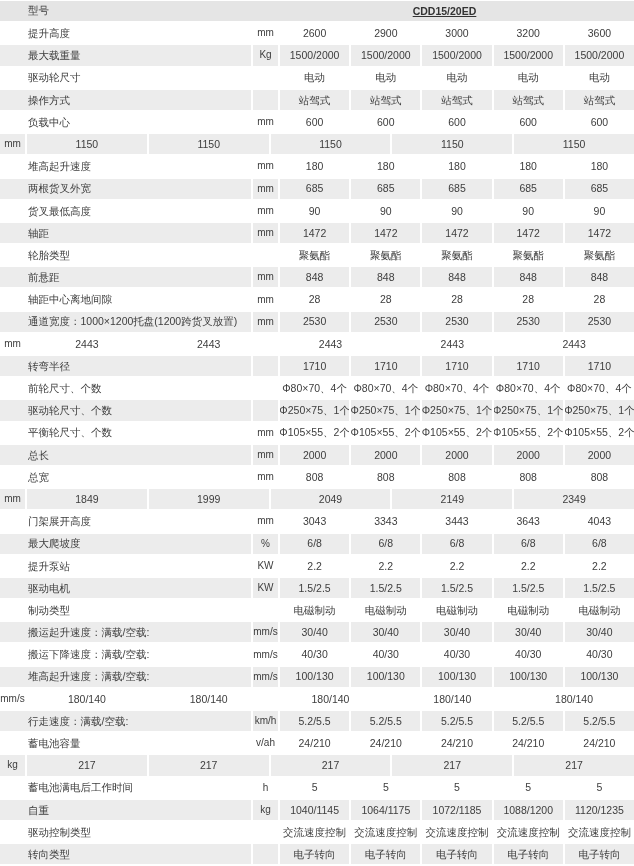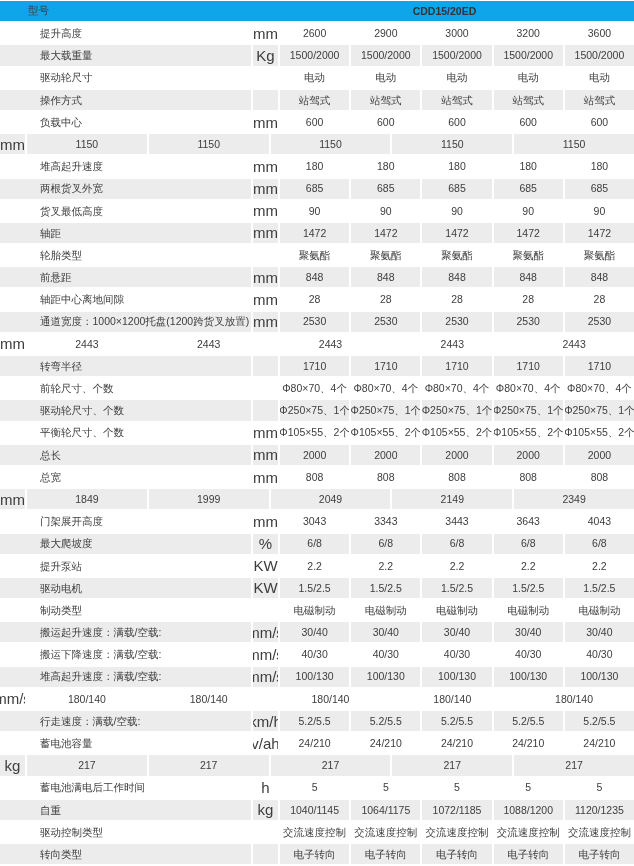--- a/index.html
+++ b/index.html
@@ -8,35 +8,35 @@
   .row {
     display:flex; gap:2px;
     height:22.2px; padding:1px 0;
     box-sizing:border-box;
   }
   .cell {
     display:flex; align-items:center; justify-content:center;
     font-size:10.5px; line-height:1; white-space:nowrap;
     overflow:hidden; background:transparent;
   }
-  .cell.label { width:251px; justify-content:flex-start; padding-left:40px; box-sizing:border-box; }
-  .cell.unit  { width:25px; font-size:15px; }
+  .cell.label { width:251px; justify-content:flex-start; padding-left:28px; box-sizing:border-box; }
+  .cell.unit  { width:25px; font-size:10px; }
   .cell.val   { flex:1; }
   .row.shade .cell { background:#ececec; }
   .row.header {
     display:block; position:relative;
-    background:#0ea5e9; background-clip:content-box;
+    background:#e5e5e5; background-clip:content-box;
   }
   .row.header .hlabel {
     position:absolute; left:28px; top:50%; transform:translateY(-50%);
     font-size:10.5px;
   }
   .row.header .hmodel {
     position:absolute; left:255px; right:0; top:50%; transform:translateY(-50%);
-    text-align:center; font-size:10.5px; font-weight:bold; color:#333;
+    text-align:center; font-size:10.5px; font-weight:bold; color:#333;text-decoration:underline;
   }
 </style>
 </head>
 <body>
 
 <div id="spec-table">
   <div class="row header">
     <span class="hlabel">型号</span>
     <span class="hmodel">CDD15/20ED</span>
   </div>

